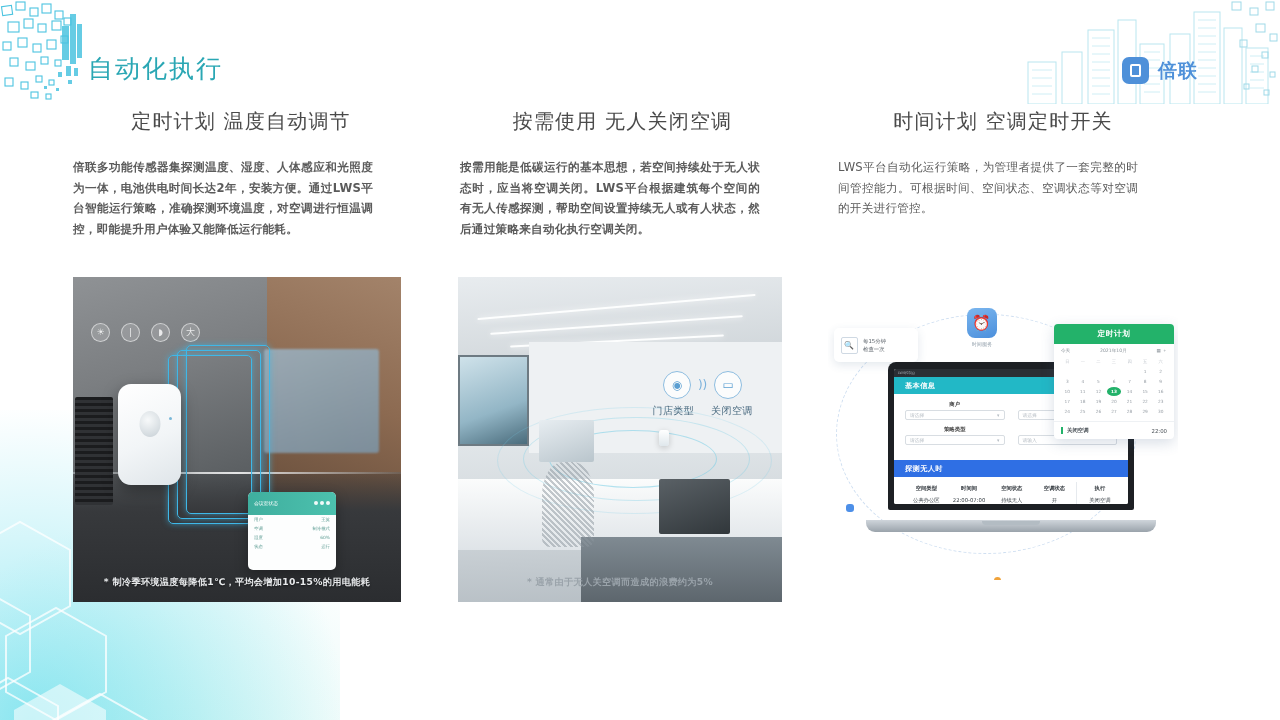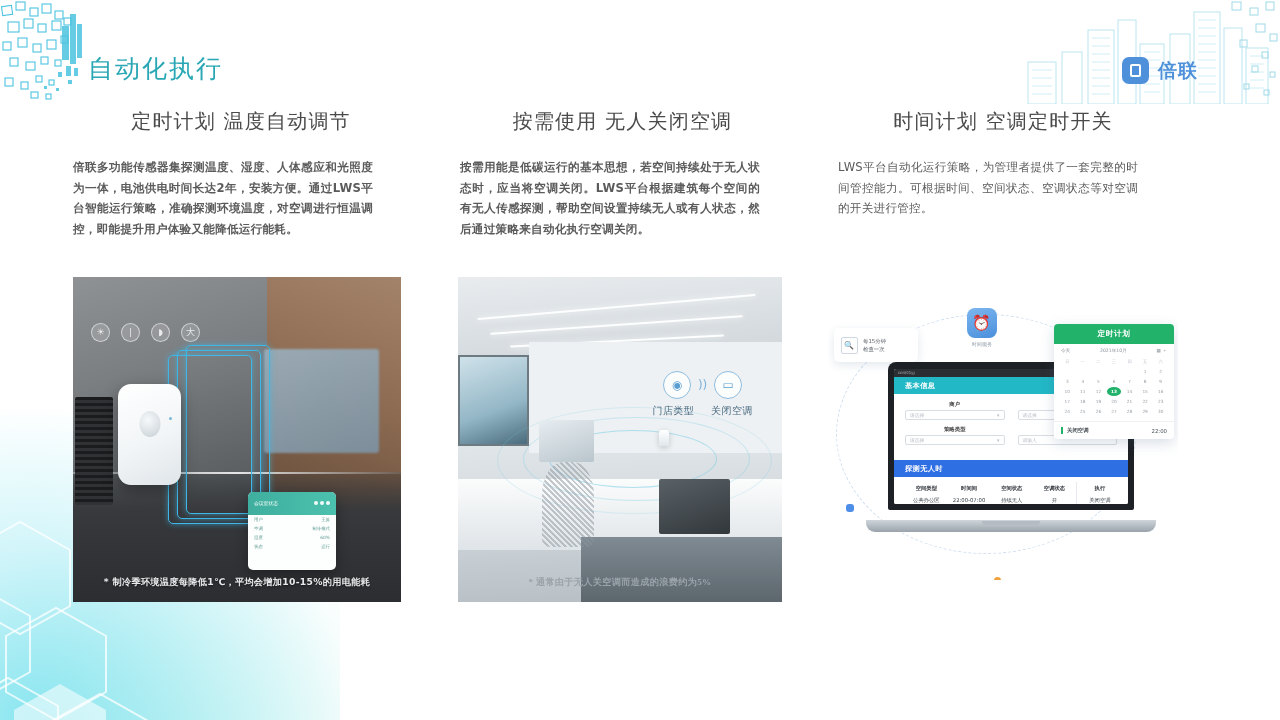--- a/index.html
+++ b/index.html
@@ -71,21 +71,21 @@
   }
   #photo1 { left:73px; top:277px; width:328px; height:325px; }
   #photo2 { left:458px; top:277px; width:324px; height:325px; }
   #photo3 { left:828px; top:300px; width:350px; height:280px; }
 
   .cap {
     position:absolute; left:0; right:0; bottom:13px; text-align:center;
     font-size:9.2px; color:#e8eaec; letter-spacing:.3px; font-weight:700;
     text-shadow:0 1px 2px rgba(0,0,0,.55);
   }
-  #photo2 .cap { color:#9aa3aa; text-shadow:none;font-family:Liberation Serif, serif; }
+  #photo2 .cap { color:#9aa3aa; text-shadow:none; }
 
   
   .p1-wall-l { position:absolute; left:0; top:0; width:59%; height:100%;
     background:linear-gradient(165deg,#8f9295 0%,#7b7e81 30%,#5d6164 62%,#3c4043 100%); }
   .p1-wall-r { position:absolute; right:0; top:0; width:41%; height:100%;
     background:linear-gradient(200deg,#a3836a 0%,#8c6a51 38%,#6b513e 70%,#3b3a38 100%); }
   .p1-floor { position:absolute; left:0; bottom:0; width:100%; height:40%;
     background:linear-gradient(180deg,rgba(40,42,45,.25) 0%,#37393c 30%,#2b2d30 100%); }
   .p1-rim { position:absolute; left:0; top:60%; width:100%; height:2px;
     background:linear-gradient(90deg,rgba(200,210,215,.5),rgba(255,255,255,.85),rgba(150,160,165,.2)); }

